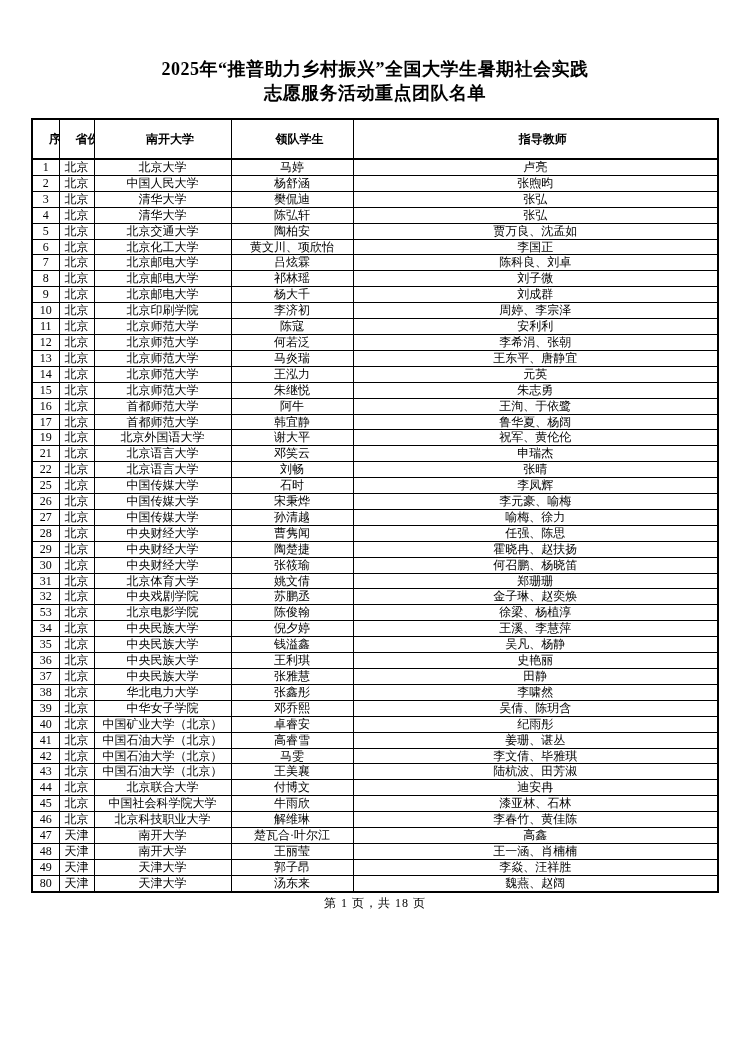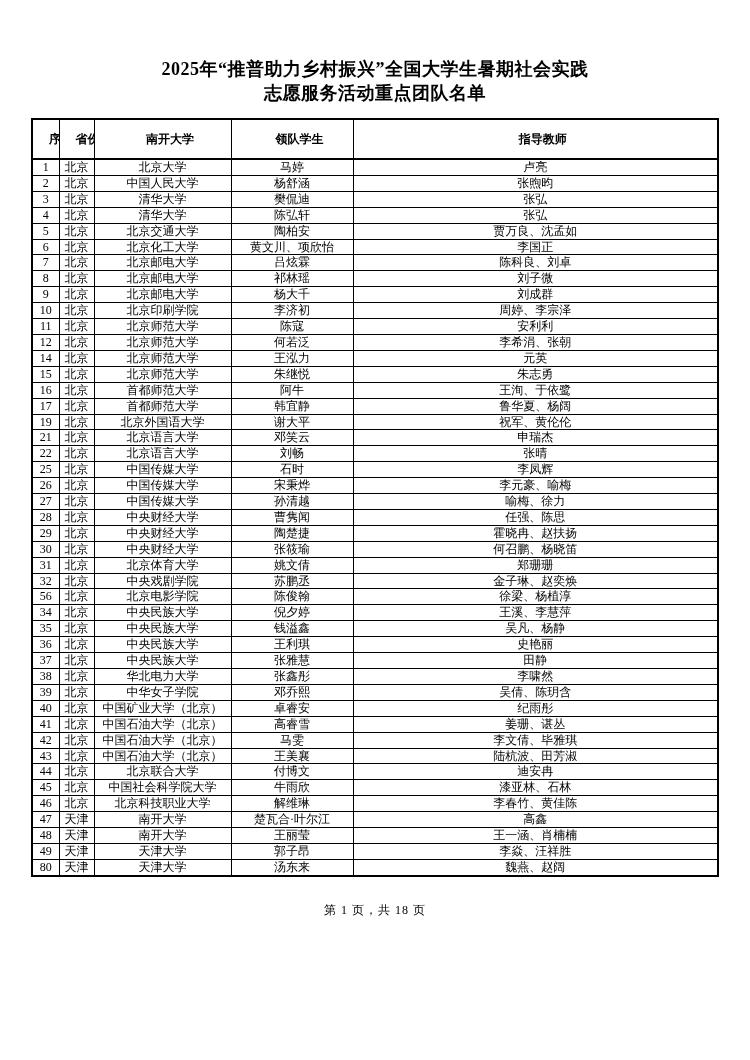--- a/index.html
+++ b/index.html
@@ -51,21 +51,21 @@
     padding-left: 16px;
   }
   table.teams td {
     height: 14.9px;
     font-size: 12px;
     line-height: 14.9px;
   }
   .footer {
     text-align: center;
     font-size: 12px;
-    margin-top: 25px;
+    margin-top: 2px;
     letter-spacing: 1px;
   }
 </style>
 </head>
 <body>
 
 <div class="page">
 
   <div class="doc-title">
     <div>2025年“推普助力乡村振兴”全国大学生暑期社会实践</div>
@@ -168,20 +168,27 @@
           <td>安利利</td>
         </tr>
         <tr>
           <td>12</td>
           <td>北京</td>
           <td>北京师范大学</td>
           <td>何若泛</td>
           <td>李希涓、张朝</td>
         </tr>
         <tr>
+          <td>13</td>
+          <td>北京</td>
+          <td>北京师范大学</td>
+          <td>马炎瑞</td>
+          <td>王东平、唐静宜</td>
+        </tr>
+        <tr>
           <td>14</td>
           <td>北京</td>
           <td>北京师范大学</td>
           <td>王泓力</td>
           <td>元英</td>
         </tr>
         <tr>
           <td>15</td>
           <td>北京</td>
           <td>北京师范大学</td>
@@ -273,21 +280,21 @@
           <td>郑珊珊</td>
         </tr>
         <tr>
           <td>32</td>
           <td>北京</td>
           <td>中央戏剧学院</td>
           <td>苏鹏丞</td>
           <td>金子琳、赵奕焕</td>
         </tr>
         <tr>
-          <td>56</td>
+          <td>53</td>
           <td>北京</td>
           <td>北京电影学院</td>
           <td>陈俊翰</td>
           <td>徐梁、杨植淳</td>
         </tr>
         <tr>
           <td>34</td>
           <td>北京</td>
           <td>中央民族大学</td>
           <td>倪夕婷</td>

